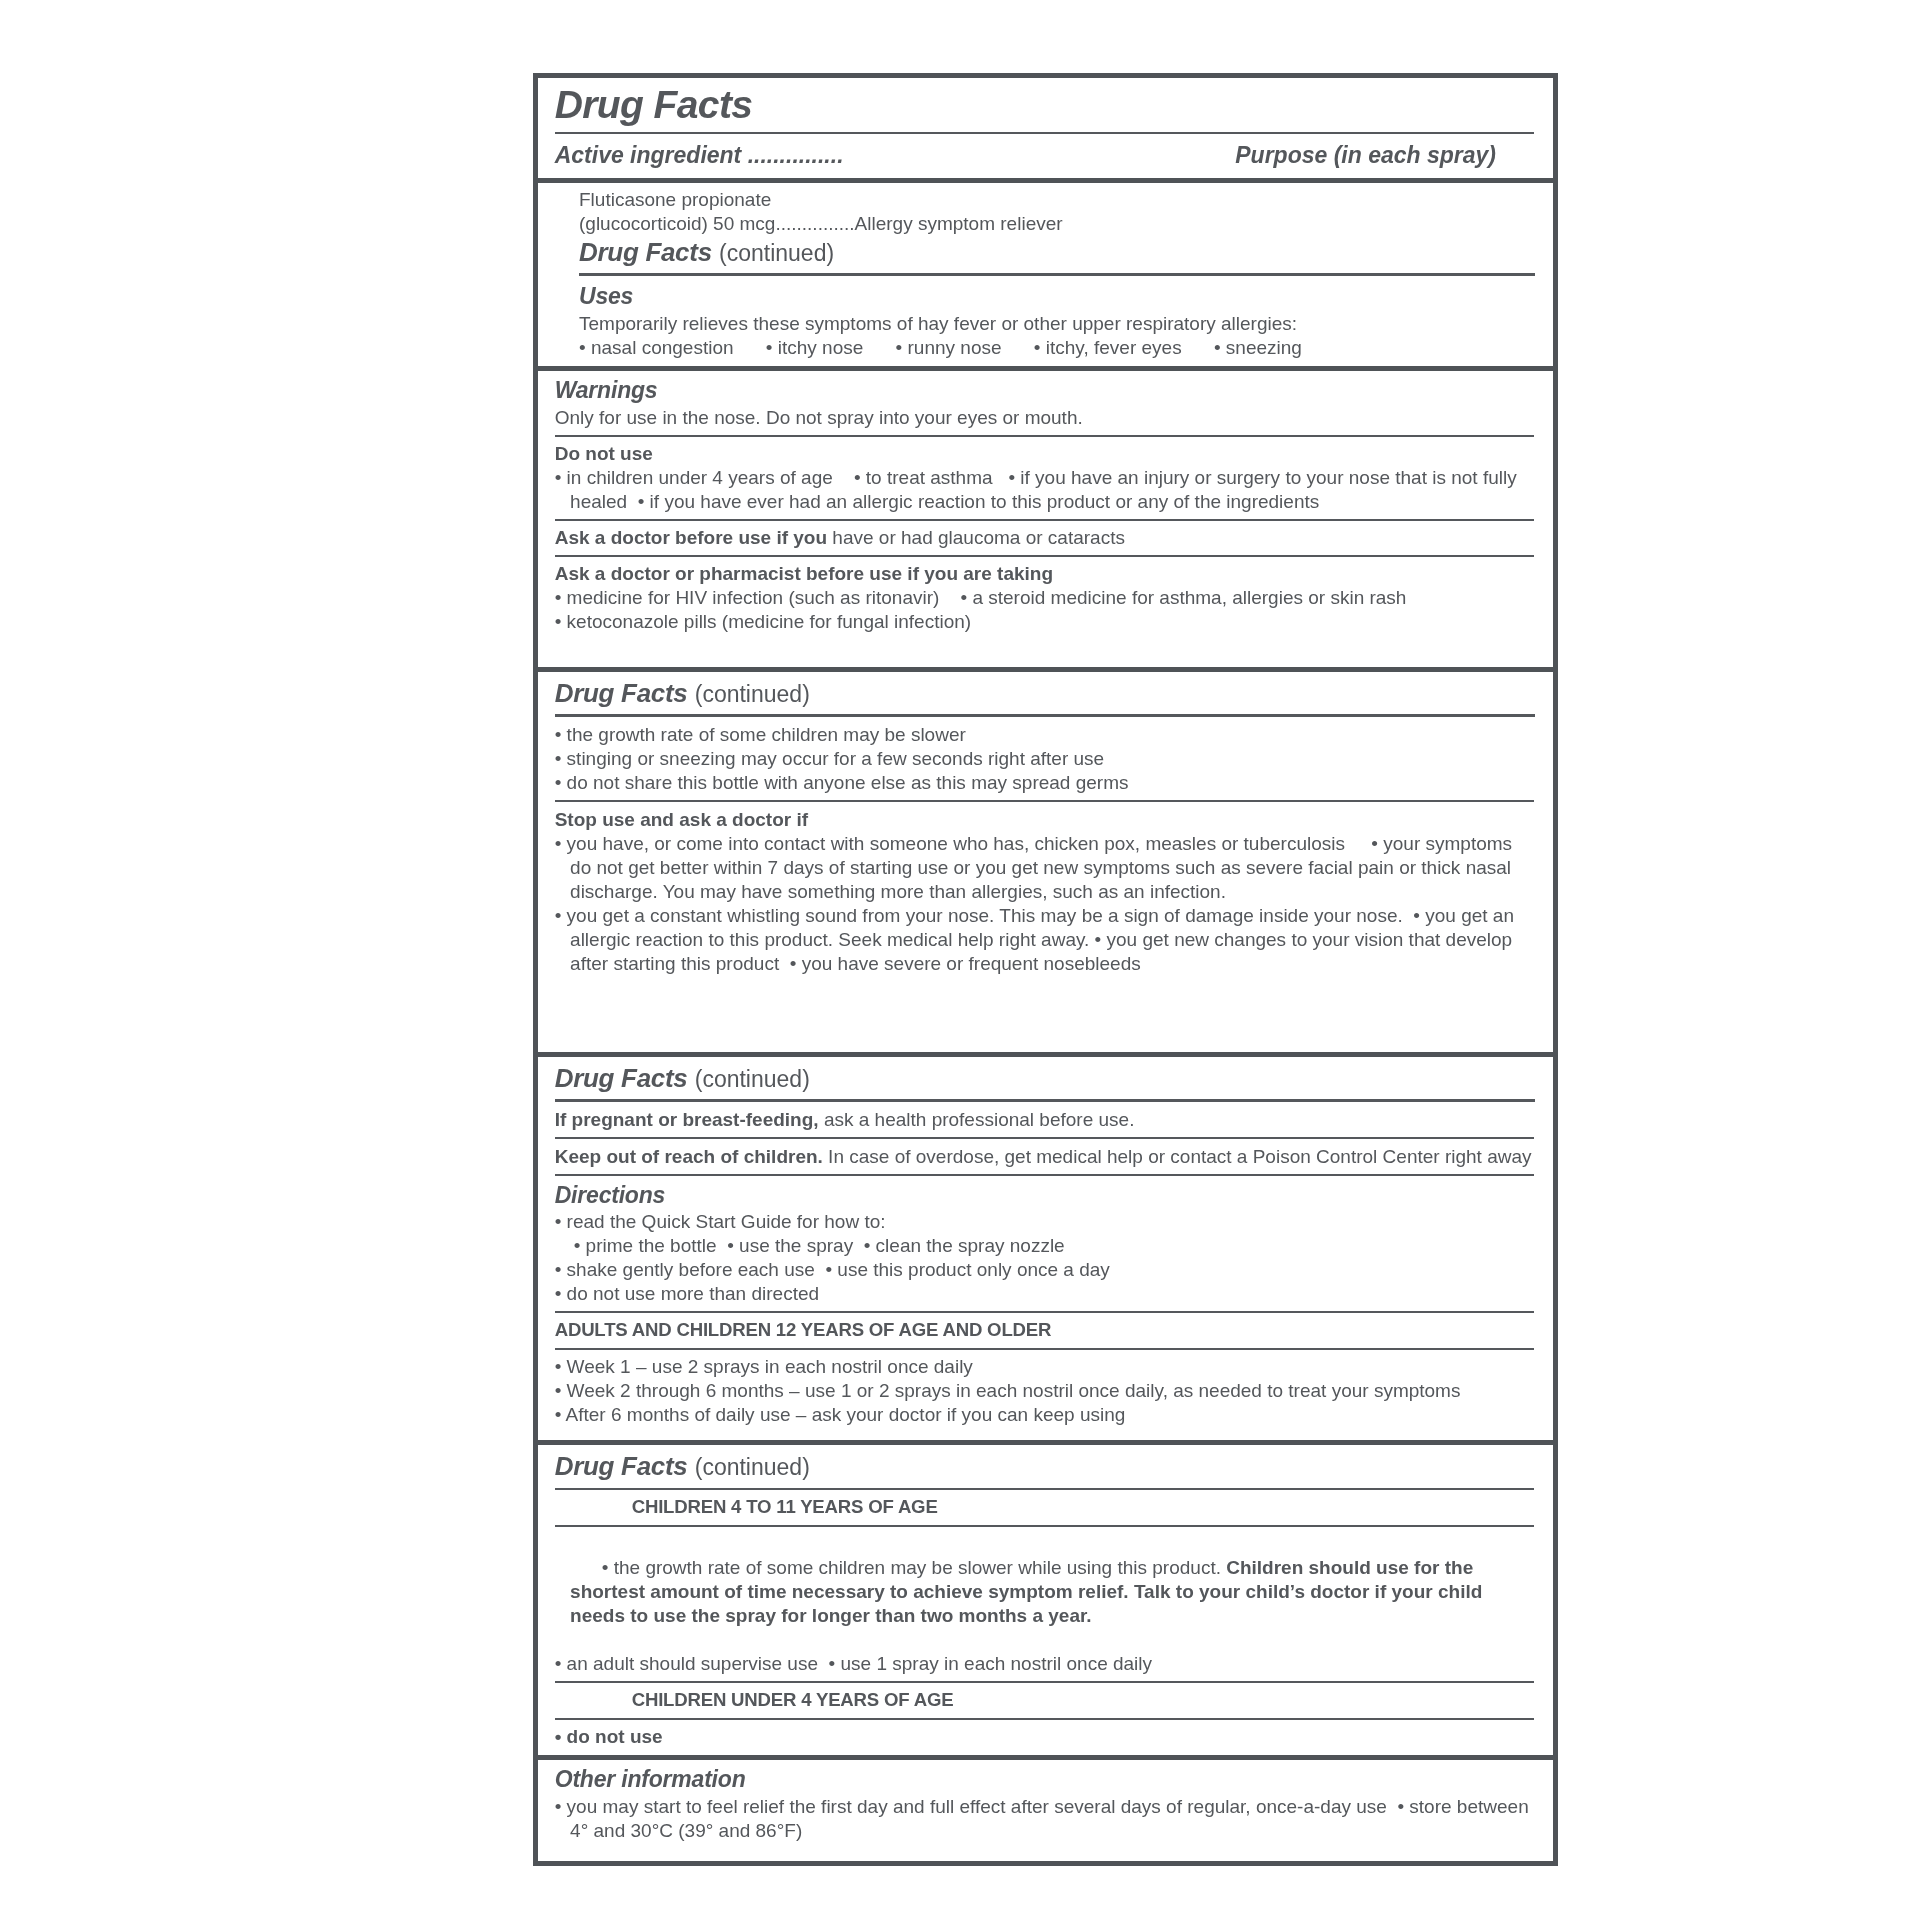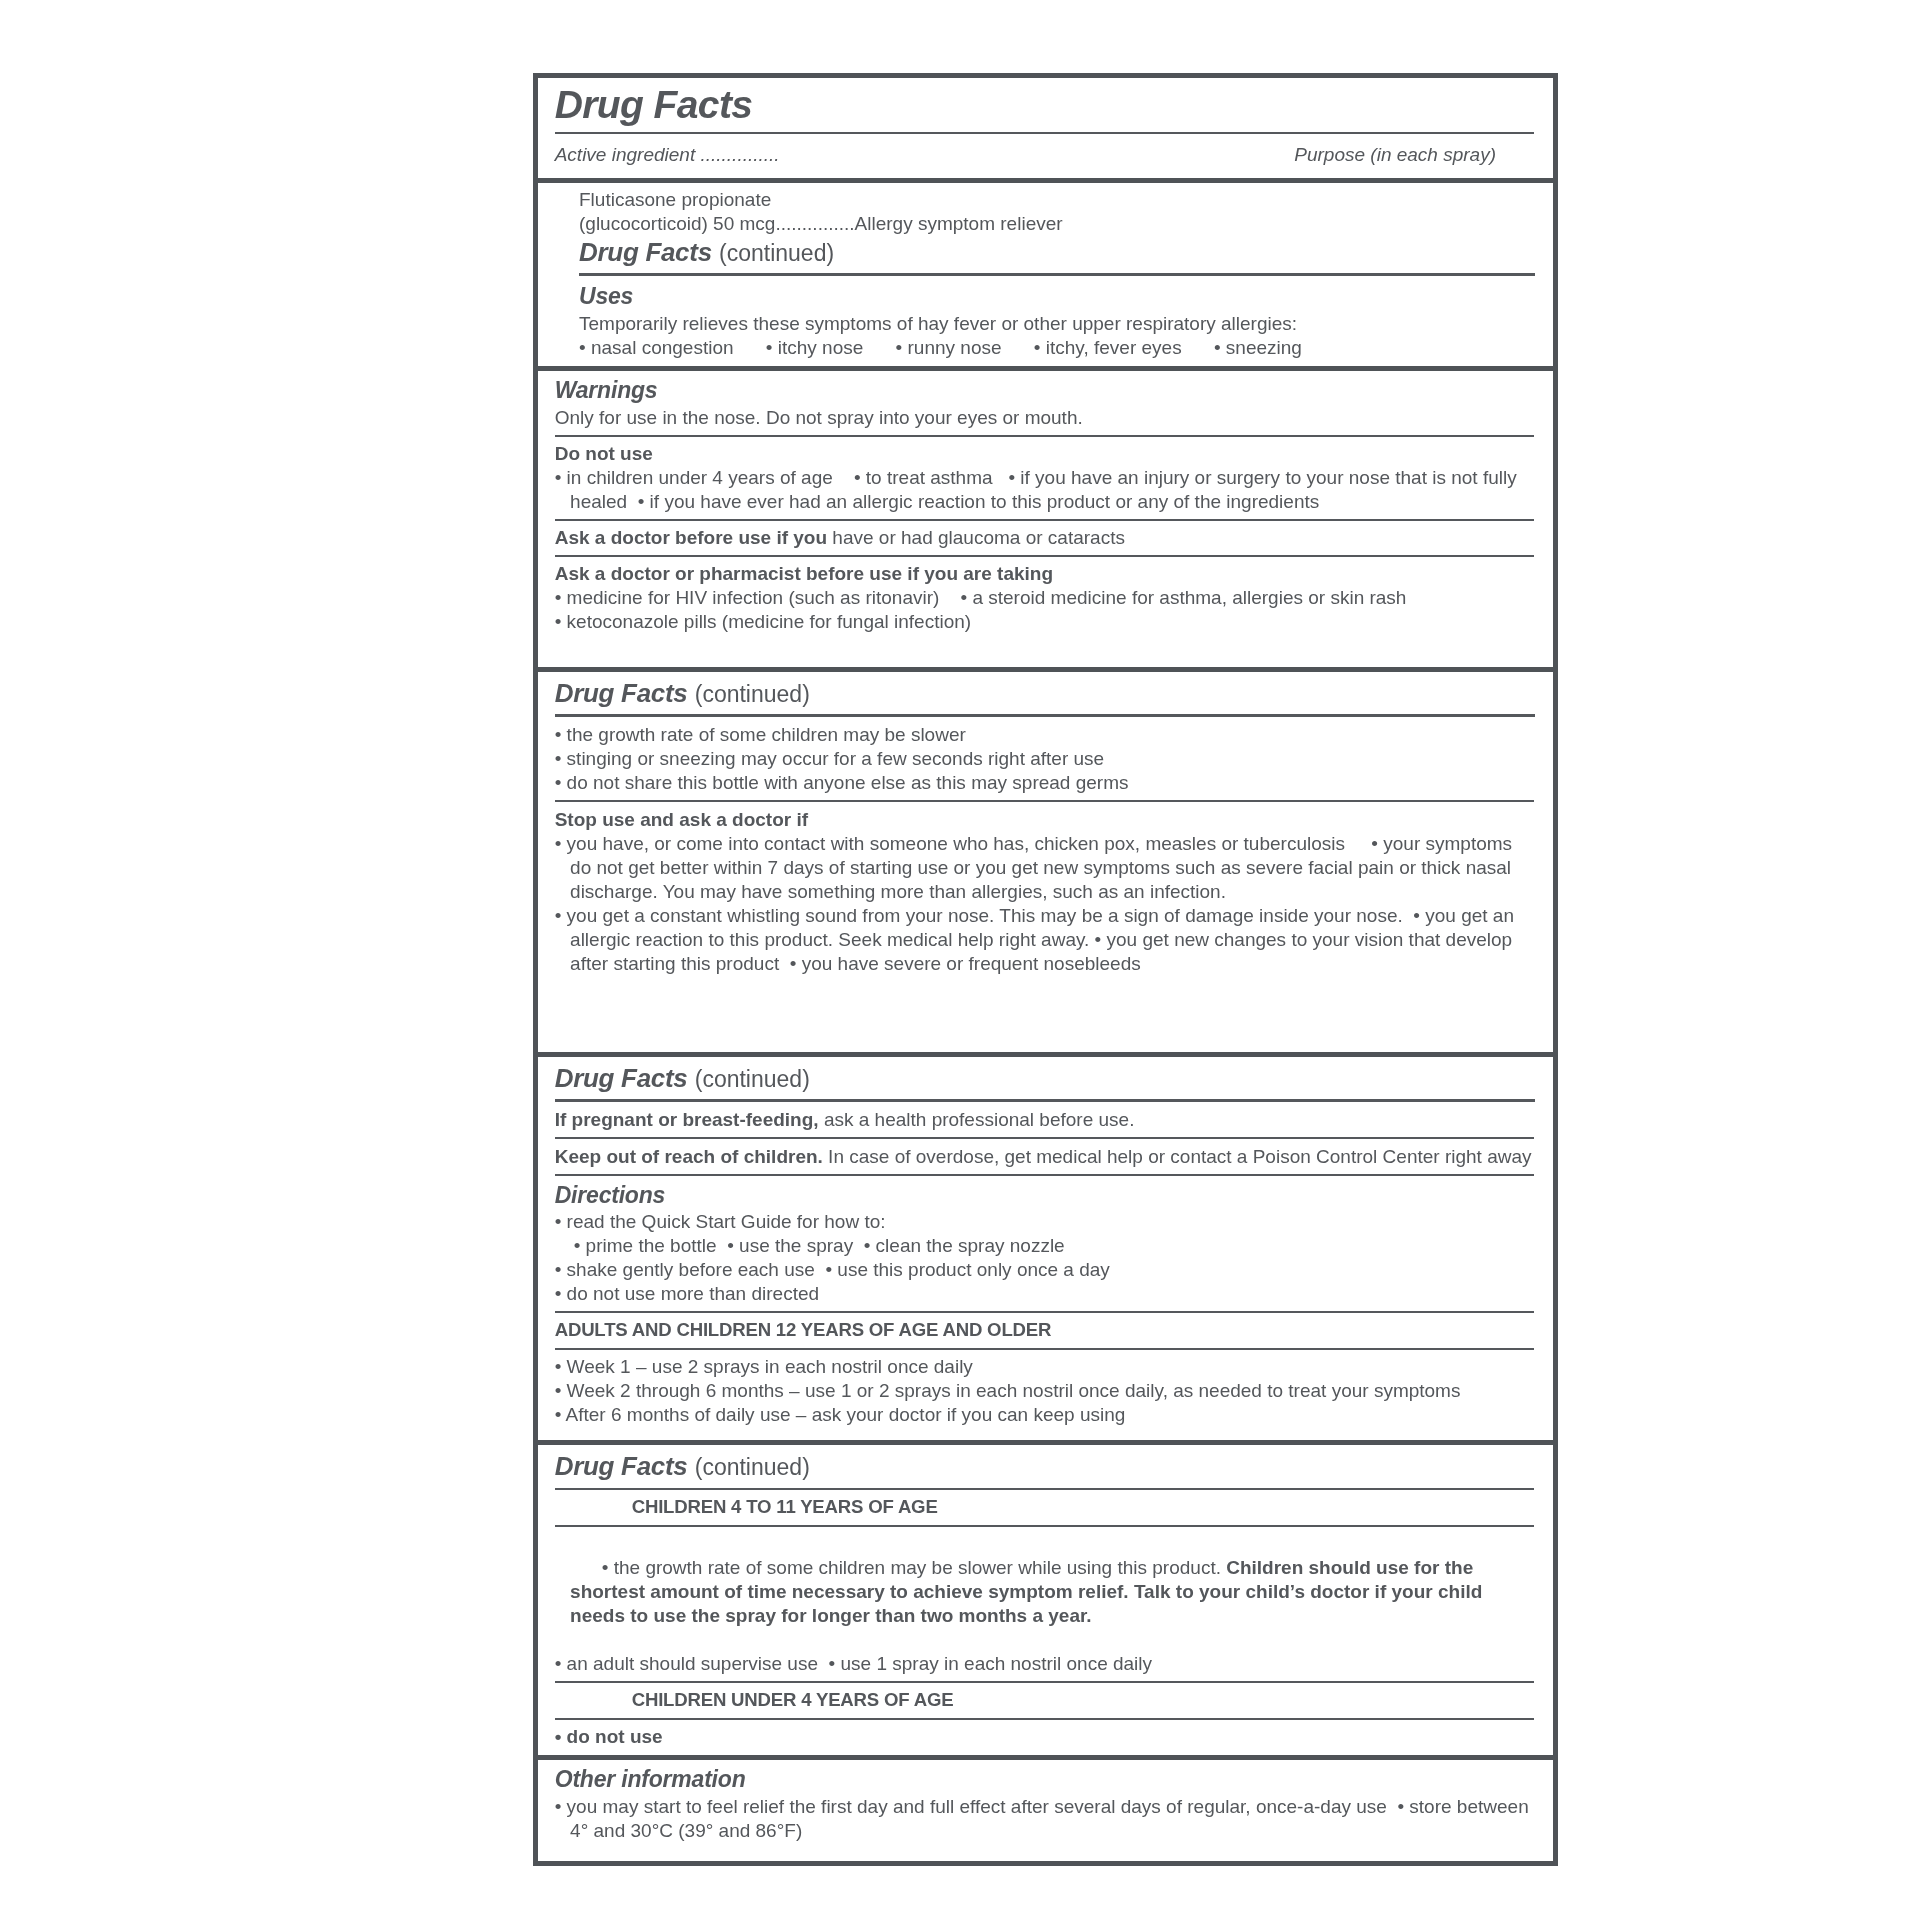--- a/index.html
+++ b/index.html
@@ -63,23 +63,23 @@
   .df-continued .cont-word {
     font-weight: normal;
     font-style: normal;
     font-size: 23px;
   }
 
   .hdr-row {
     display: flex;
     justify-content: space-between;
     align-items: baseline;
-    font-size: 19px;
+    font-size: 23px;
     line-height: 32px;
-    font-weight: normal;
+    font-weight: bold;
     font-style: italic;
     padding-right: 39px;
   }
 
   .section-heading {
     font-size: 23px;
     line-height: 29.5px;
     font-weight: bold;
     font-style: italic;
     letter-spacing: -0.2px;

